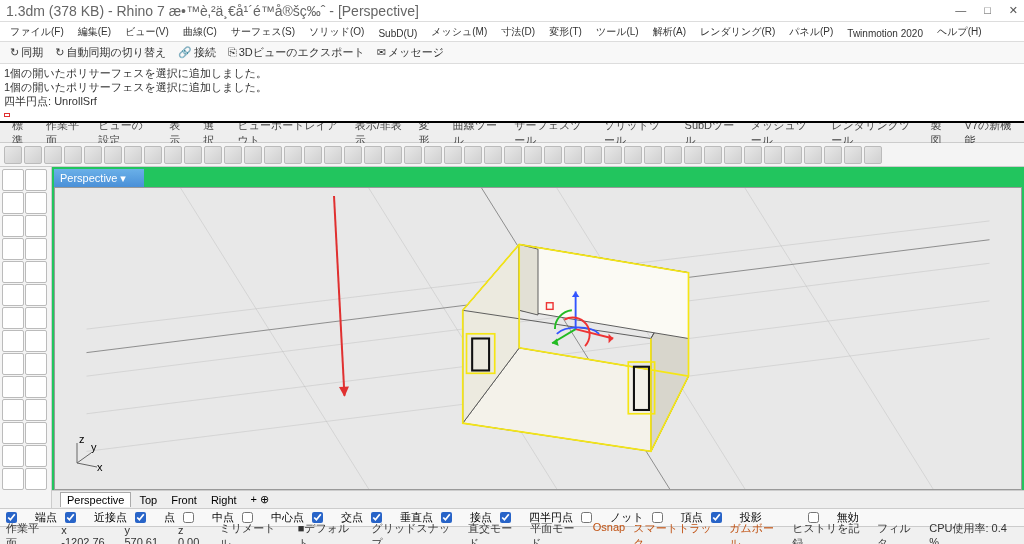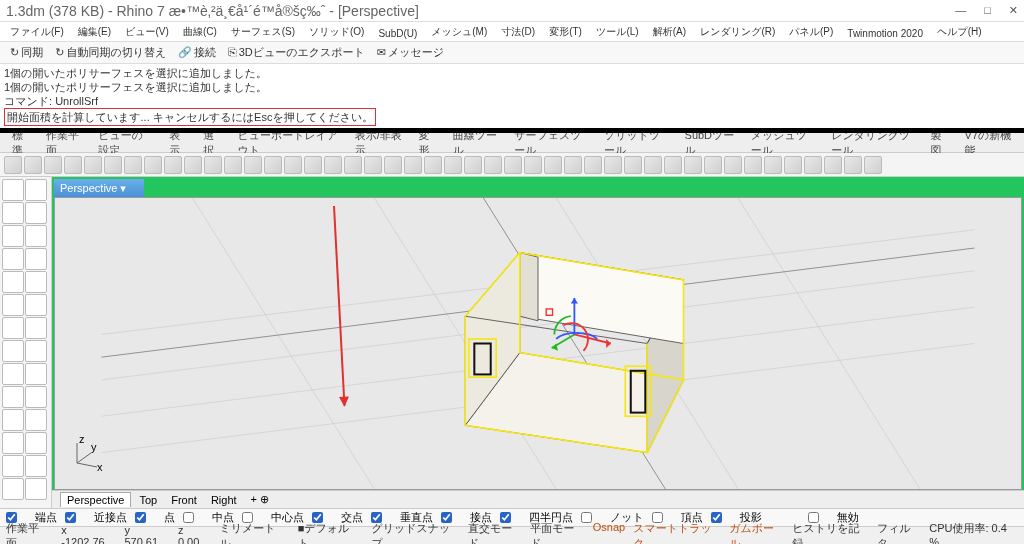--- a/index.html
+++ b/index.html
@@ -4,21 +4,21 @@
 <style>
 * { margin: 0; padding: 0; box-sizing: border-box; font-family: "Yu Gothic", "Meiryo", sans-serif; font-size: 11px; }
 body { background: #f0f0f0; width: 1024px; height: 544px; overflow: hidden; display: flex; flex-direction: column; }
 .title-bar { height: 22px; background: #fff; display: flex; align-items: center; padding: 0 6px; color: #666; border-bottom: 1px solid #ddd; }
 .title-bar .title { flex: 1; font-size: 14px; }
 .title-bar .win-btns { display: flex; gap: 18px; color: #555; }
 .menu-bar { height: 20px; background: #fff; display: flex; align-items: flex-end; padding: 0 4px; gap: 2px; border-bottom: 1px solid #ddd; }
 .menu-bar span { padding: 2px 6px; font-size: 10px; color: #333; cursor: default; }
 .toolbar-row { height: 22px; background: #f8f8f8; display: flex; align-items: center; padding: 0 6px; gap: 4px; border-bottom: 1px solid #ddd; font-size: 10px; color: #333; }
 .toolbar-row .tbtn { padding: 1px 4px; display: flex; align-items: center; gap: 2px; }
-.command-area { background: #fff; border-bottom: 5px solid #000000; padding: 2px 4px; font-size: 10px; color: #333; position: relative; }
+.command-area { background: #fff; border-bottom: 2px solid #000000; padding: 2px 4px; font-size: 10px; color: #333; position: relative; }
 .command-area .line { line-height: 14px; }
 .command-area .redbox { border: 1.5px solid #e03030; padding: 1px 2px; display: inline-block; }
 .command-area .redbox-inner { border: 1px solid #e03030; padding: 0 2px; display: inline-block; margin-left: 2px; }
 .tab-strip { height: 20px; background: #eee; display: flex; align-items: center; gap: 4px; padding: 0 6px; border-bottom: 1px solid #ccc; font-size: 10px; }
 .tab-strip span { padding: 2px 6px; color: #444; }
 .tool-row { height: 24px; background: #f4f4f4; display: flex; align-items: center; padding: 0 4px; gap: 2px; border-bottom: 1px solid #ccc; }
 .tool-row .tico { width: 18px; height: 18px; background: linear-gradient(135deg,#e8e8e8,#d0d0d0); border: 1px solid #bbb; border-radius: 2px; }
 .main { flex: 1; display: flex; position: relative; overflow: hidden; }
 .left-tools { width: 52px; background: #f4f4f4; border-right: 1px solid #ccc; display: flex; flex-wrap: wrap; align-content: flex-start; padding: 2px; gap: 1px; }
 .left-tools .tico { width: 22px; height: 22px; border: 1px solid #bbb; border-radius: 2px; background: #fff; }
@@ -74,23 +74,22 @@
   <span class="tbtn">↻ <span>同期</span></span>
   <span class="tbtn">↻ <span>自動同期の切り替え</span></span>
   <span class="tbtn">🔗 <span>接続</span></span>
   <span class="tbtn">⎘ <span>3Dビューのエクスポート</span></span>
   <span class="tbtn">✉ <span>メッセージ</span></span>
 </div>
 
 <div class="command-area">
   <div class="line">1個の開いたポリサーフェスを選択に追加しました。</div>
   <div class="line">1個の開いたポリサーフェスを選択に追加しました。</div>
-  <div class="line"><span>コマンド: </span><span>UnrollSrf</span></div>
+  <div class="line"><span>四半円点: </span><span>UnrollSrf</span></div>
   <div class="redbox">
-    <div class="line">開始面積を計算しています... キャンセルするにはEscを押してください。</div>
   </div>
 </div>
 
 <div class="tab-strip" id="tabStrip">
     <span>標準</span>
     <span>作業平面</span>
     <span>ビューの設定</span>
     <span>表示</span>
     <span>選択</span>
     <span>ビューポートレイアウト</span>

